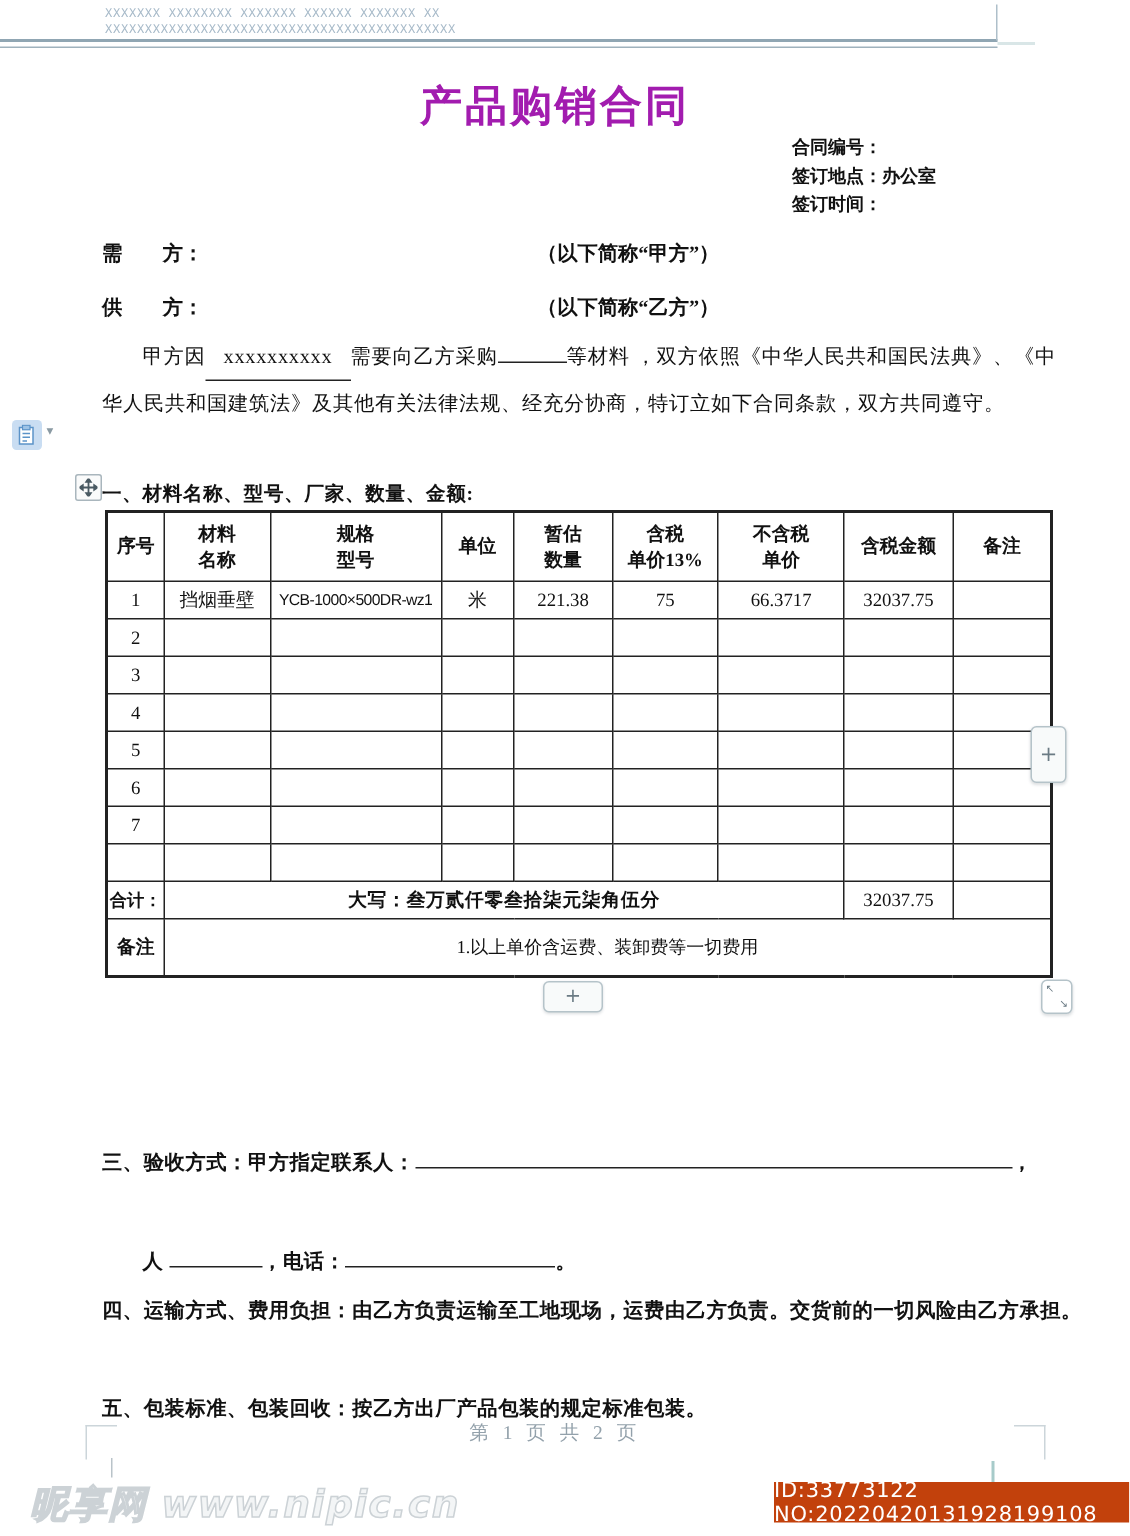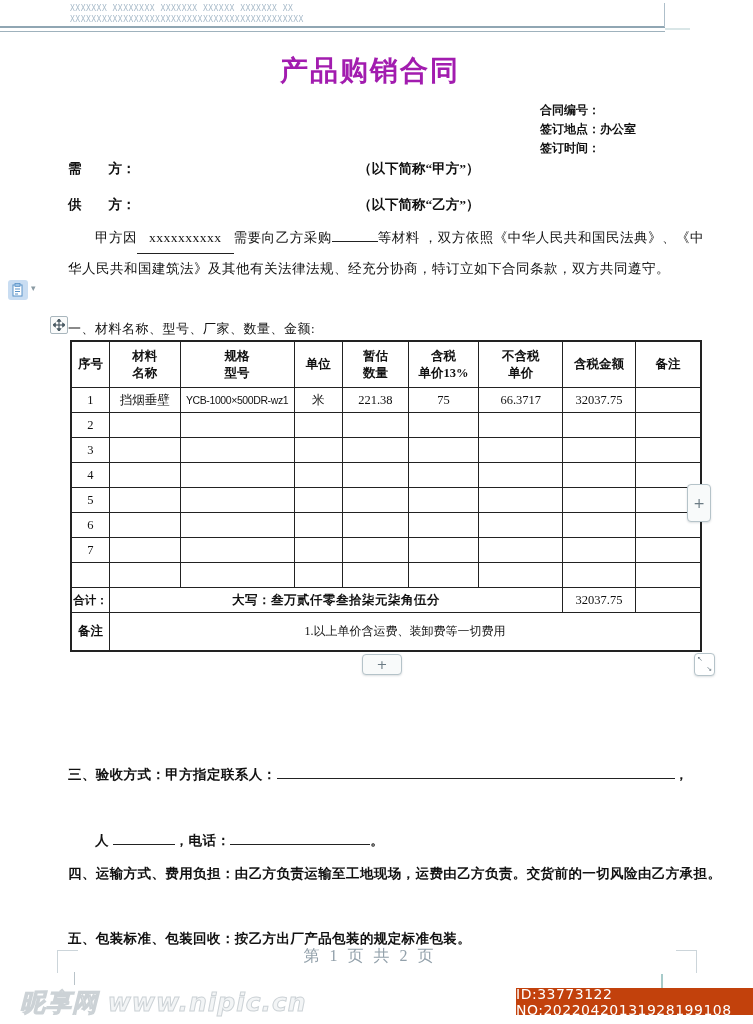--- a/index.html
+++ b/index.html
@@ -15,21 +15,21 @@
     letter-spacing:0.5px; white-space:pre-line;
   }
   .hdr-rule { position:absolute; left:0; top:26px; width:665px; height:3px;
     border-top:2px solid #90a6b3; border-bottom:1px solid #9fb2bd; }
   .hdr-vline { position:absolute; left:664px; top:3px; width:1px; height:24px; background:#aebfca; }
   .hdr-ext { position:absolute; left:665px; top:28px; width:25px; height:2px; background:#d9e6e7; }
 
   
   .title { position:absolute; left:0; top:52px; width:740px; text-align:center;
     font-size:28px; font-weight:bold; letter-spacing:2px; color:#a21caf; }
-  .cinfo { position:absolute; left:540px; top:89px; font-size:12px; font-weight:bold; line-height:19px;margin-top:12px; }
+  .cinfo { position:absolute; left:528px; top:89px; font-size:12px; font-weight:bold; line-height:19px; }
 
   
   .party { position:absolute; left:68px; width:640px; font-size:13.5px; font-weight:bold; }
   .party-note { position:absolute; left:290px; top:0; }
 
   
   .intro { position:absolute; left:68px; top:223px; width:636px; font-size:13.5px;
     line-height:30px; text-align:justify; text-indent:2em; letter-spacing:0.5px; }
   .ul { display:inline-block; border-bottom:1px solid #222; text-indent:0; }
   .blank1 { padding:0 12px; }
@@ -38,21 +38,21 @@
   
   .paste-btn { position:absolute; left:8px; top:280px; width:20px; height:20px;
     background:#c9ddf2; border-radius:3px; display:flex; align-items:center; justify-content:center; }
   .paste-arrow { position:absolute; left:31px; top:283px; font-size:9px; color:#8a9aa3;
     font-family:"DejaVu Sans",sans-serif; }
   .move-handle { position:absolute; left:50px; top:316px; width:16px; height:16px;
     border:1px solid #a9b6bd; background:#fafbfb; border-radius:2px;
     display:flex; align-items:center; justify-content:center; }
 
   
-  .sec1-head { position:absolute; left:68px; top:320px; font-size:13px; font-weight:normal; letter-spacing:0.5px; }
+  .sec1-head { position:absolute; left:68px; top:320px; font-size:13px; font-weight:bold; letter-spacing:0.5px; }
   .mtable { position:absolute; left:70px; top:340px; width:632px;
     border-collapse:collapse; table-layout:fixed; border:2px solid #222; font-size:12.5px; }
   .mtable th, .mtable td { border:1px solid #222; padding:0 1px; text-align:center;
     overflow:hidden; height:24px; }
   .mtable th { height:45px; font-weight:bold; white-space:pre-line; line-height:17px; font-size:12.5px; }
   .spec-cell { font-family:Liberation Sans, sans-serif; font-size:10.5px; letter-spacing:-0.4px; }
   .total-label-cell { font-weight:bold; font-size:11.5px; }
   .caps-cell { text-align:left; padding-left:5px; font-weight:bold; letter-spacing:0.5px; }
   .note-row td { height:37px; }
   .note-label { font-weight:bold; }
@@ -71,21 +71,21 @@
   
   .sec { position:absolute; left:68px; width:640px; font-size:13.5px; line-height:33px;
     font-weight:600; text-align:justify; padding-left:27px; text-indent:-27px; letter-spacing:0.4px; }
   .sec2 { top:690px; } .sec3 { top:758px; } .sec4 { top:857px; } .sec5 { top:922px; }
   .b-long { width:398px; height:14px; vertical-align:baseline; }
   .b-name { width:62px; height:14px; vertical-align:baseline; }
   .b-phone { width:140px; height:14px; vertical-align:baseline; }
 
   
   .page-num { position:absolute; left:0; top:946px; width:740px; text-align:center;
-    color:#93a1ab; font-size:16px; letter-spacing:3px; }
+    color:#93a1ab; font-size:13px; letter-spacing:3px; }
   .corner-l { position:absolute; left:57px; top:950px; width:20px; height:22px;
     border-left:1px solid #ccd5da; border-top:1px solid #ccd5da; }
   .corner-r { position:absolute; left:676px; top:950px; width:20px; height:22px;
     border-right:1px solid #ccd5da; border-top:1px solid #ccd5da; }
   .tick-gray { position:absolute; left:74px; top:972px; width:1px; height:13px; background:#b9c3c9; }
   .tick-teal { position:absolute; left:661px; top:974px; width:2px; height:15px; background:#a7cbca; }
 
   
   .wm-text { position:absolute; left:20px; top:986px; font-size:25px; font-style:italic; font-weight:bold;
     font-family:"DejaVu Sans",sans-serif; color:#f3f5f6; -webkit-text-stroke:1px #ccd2d6;

